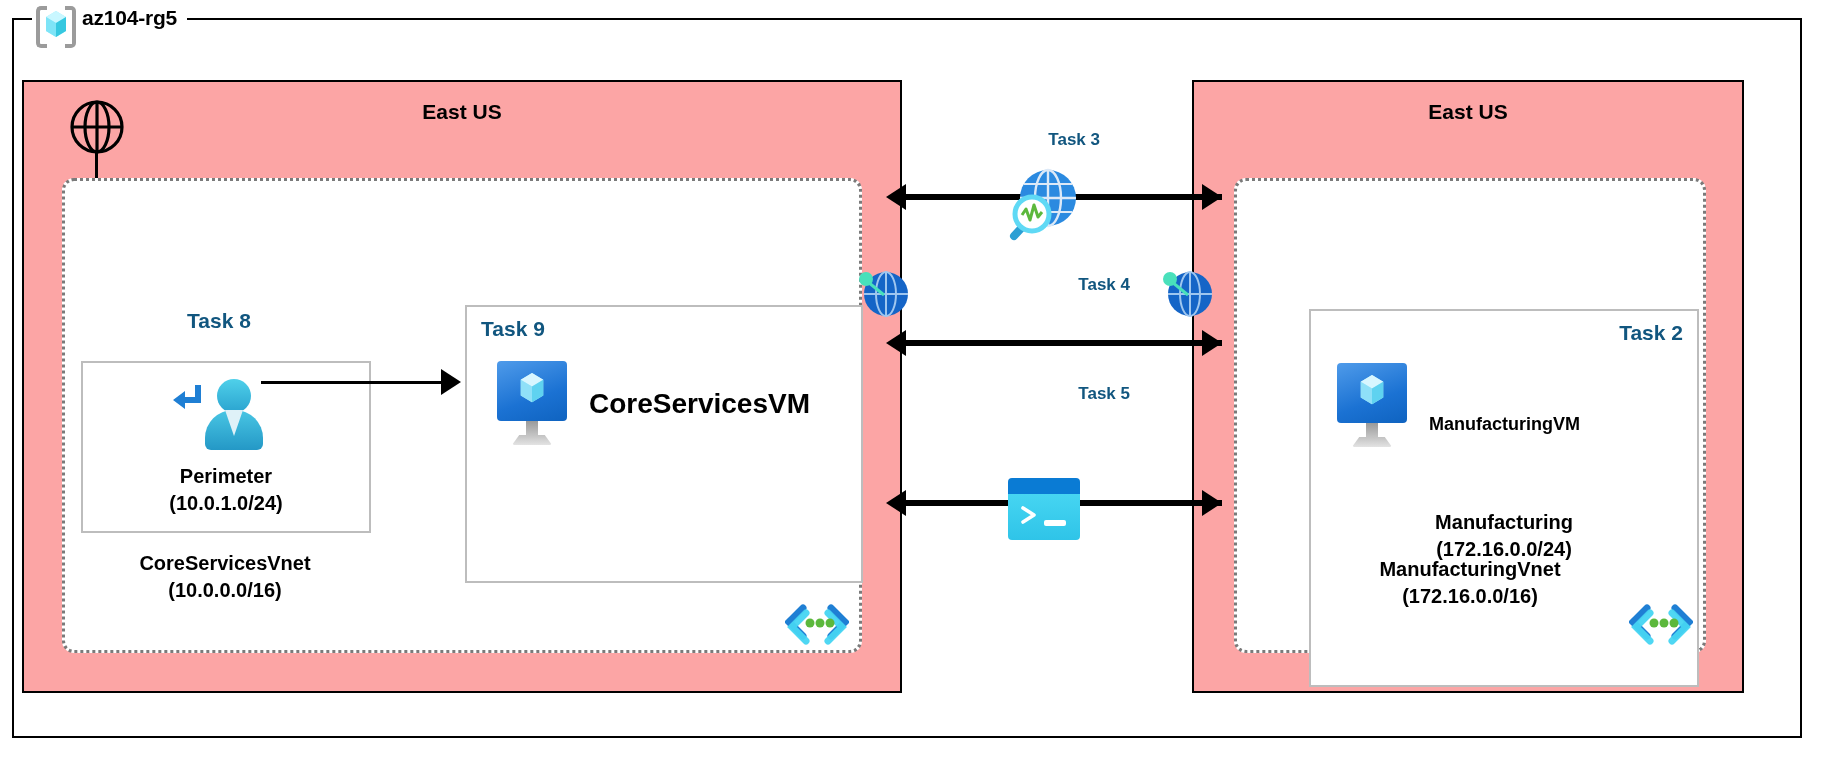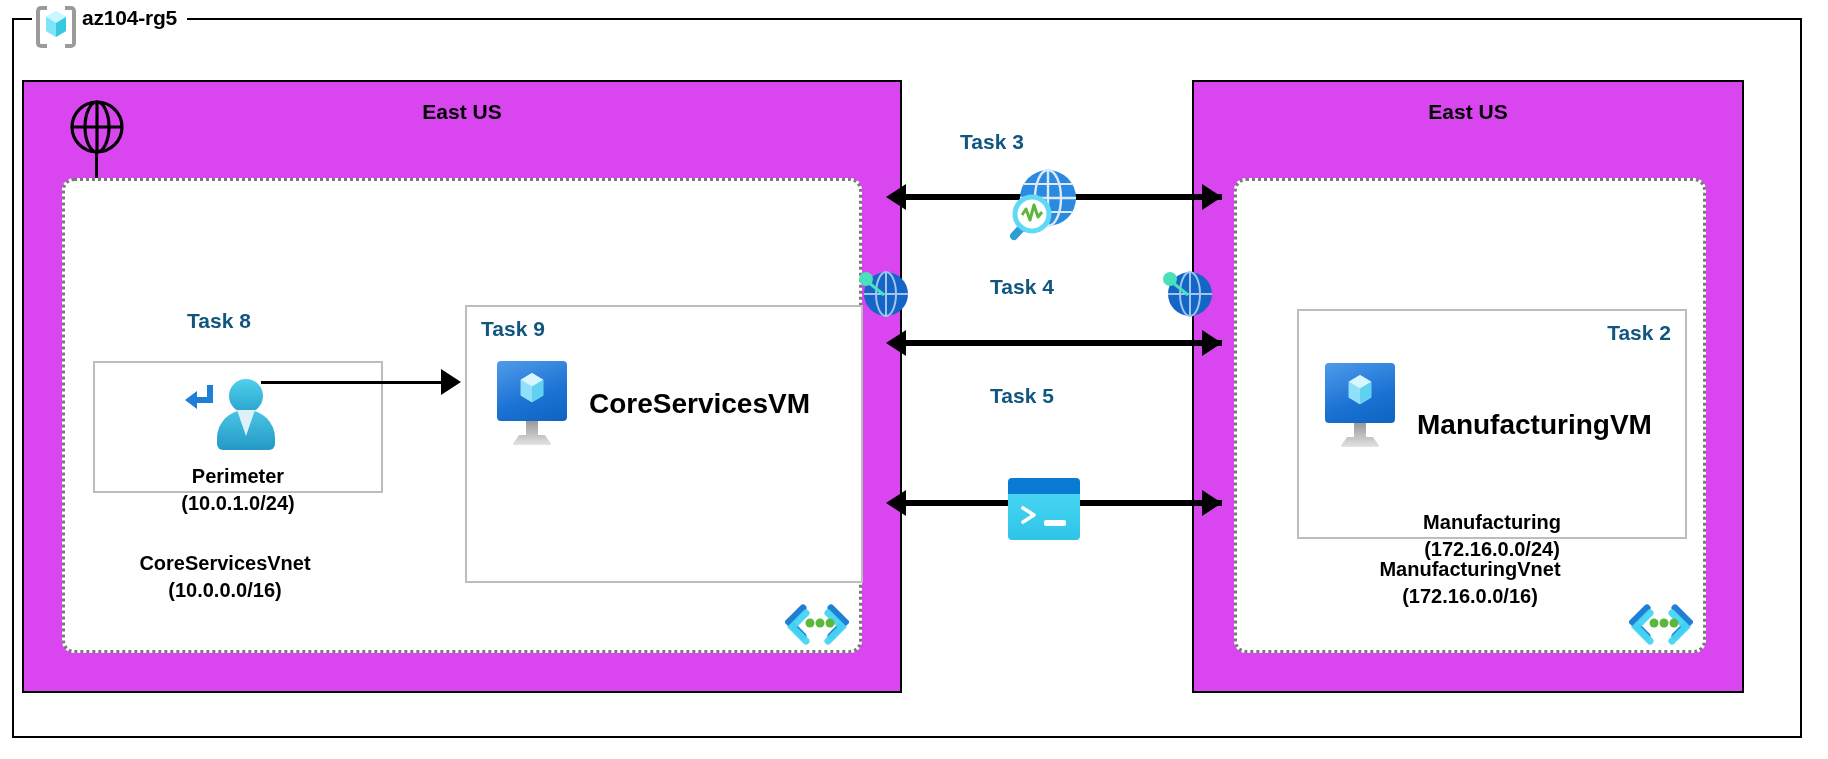--- a/index.html
+++ b/index.html
@@ -16,41 +16,41 @@
   #rg-label{font-size:21px;font-weight:bold;letter-spacing:-.2px;}
 
   
   .rg-icon{width:40px;height:42px;position:relative;display:inline-block;}
   .rg-icon .brk{position:absolute;top:0;width:11px;height:42px;}
   .rg-icon .brk.l{left:0;border:4px solid #9b9b9b;border-right:none;border-radius:5px 0 0 5px;box-sizing:border-box;}
   .rg-icon .brk.r{right:0;border:4px solid #9b9b9b;border-left:none;border-radius:0 5px 5px 0;box-sizing:border-box;}
   .rg-icon .cube{position:absolute;left:10px;top:5px;width:20px;height:32px;}
 
   
-  .region{position:absolute;background:#d946ef;border:2px solid #000;box-sizing:border-box;}
+  .region{position:absolute;background:#fca5a5;border:2px solid #000;box-sizing:border-box;}
   #region-left{left:22px;top:80px;width:880px;height:613px;}
   #region-right{left:1192px;top:80px;width:552px;height:613px;}
   .region-title{position:absolute;left:0;right:0;top:18px;text-align:center;
                 font-size:21px;font-weight:bold;}
 
   
   .vnet{position:absolute;background:#ffffff;border:3px dotted #7a7a7a;
         border-radius:12px;box-sizing:border-box;}
   #vnet-core{left:38px;top:96px;width:800px;height:475px;}
   #vnet-manufacturing{left:40px;top:96px;width:472px;height:475px;}
   .vnet-caption{position:absolute;left:0;right:0;text-align:center;
                 font-size:20px;font-weight:bold;line-height:1.35;}
   #vnet-core .vnet-caption{bottom:46px;left:-240px;right:auto;width:800px;}
   #vnet-manufacturing .vnet-caption{bottom:40px;margin-top:36px;}
 
   
   .subnet{position:absolute;background:#ffffff;border:2px solid #bdbdbd;box-sizing:border-box;}
-  #subnet-perimeter{left:28px;top:180px;width:290px;height:132px;}
+  #subnet-perimeter{left:16px;top:180px;width:290px;height:172px;}
   #subnet-core{left:400px;top:124px;width:398px;height:278px;}
-  #subnet-manufacturing{left:60px;top:128px;width:390px;height:230px;text-decoration:underline;}
+  #subnet-manufacturing{left:72px;top:128px;width:390px;height:378px;text-decoration:underline;}
 
   .task-tag{position:absolute;font-size:21px;font-weight:bold;color:#11567f;}
   .subnet-caption{position:absolute;left:0;right:0;text-align:center;
                   font-size:20px;font-weight:bold;line-height:1.35;}
 
   
   .vm-icon{width:70px;height:86px;position:relative;}
   .vm-icon .screen{position:absolute;left:0;top:0;width:70px;height:60px;border-radius:4px;
       background:linear-gradient(160deg,#4f9bea 0%,#1b72d3 60%,#0f63c0 100%);}
   .vm-icon .neck{position:absolute;left:29px;top:60px;width:12px;height:16px;
@@ -88,21 +88,21 @@
 
   
   .code-icon{width:64px;height:48px;position:relative;}
 
   
   .conn{position:absolute;height:6px;background:#000;}
   .arrowhead{position:absolute;width:0;height:0;}
   .arrowhead.right{border-top:13px solid transparent;border-bottom:13px solid transparent;border-left:20px solid #000;}
   .arrowhead.left{border-top:13px solid transparent;border-bottom:13px solid transparent;border-right:20px solid #000;}
   .arrowhead.down{border-left:9px solid transparent;border-right:9px solid transparent;border-top:16px solid #000;}
-  .conn-label{position:absolute;font-size:21px;font-weight:bold;color:#11567f;text-align:left;}
+  .conn-label{position:absolute;font-size:17px;font-weight:bold;color:#11567f;text-align:right;}
 
   .thin-line{position:absolute;background:#000;height:3px;}
 </style>
 </head>
 <body>
 
 <div class="stage">
 
   <div id="rg-frame">
     <div class="notch">
@@ -200,21 +200,21 @@
             <span class="screen"></span>
               <span class="neck"></span>
               <span class="base"></span>
             <svg style="position:absolute;left:19px;top:12px;width:32px;height:36px;" viewBox="0 0 20 32">
               <polygon points="10,0 20,6 20,20 10,26 0,20 0,6" fill="#a9e9fb"></polygon>
               <polygon points="10,0 20,6 10,12 0,6" fill="#d8f6ff"></polygon>
               <polygon points="10,12 20,6 20,20 10,26" fill="#5fd2f0"></polygon>
               <polygon points="10,12 0,6 0,20 10,26" fill="#8fe0f8"></polygon>
             </svg>
           </span>
-          <span style="font-size:28px;font-weight:bold;white-space:nowrap;margin-top:37px;">ManufacturingVM</span>
+          <span style="font-size:18px;font-weight:bold;white-space:nowrap;margin-top:37px;">ManufacturingVM</span>
         </div>
         <div class="subnet-caption" style="top:198px;">
           <span>Manufacturing</span><br>
           <span>(172.16.0.0/24)</span>
         </div>
       </div>
 
       <div class="vnet-caption">
         <span>ManufacturingVnet</span><br>
         <span>(172.16.0.0/16)</span>

